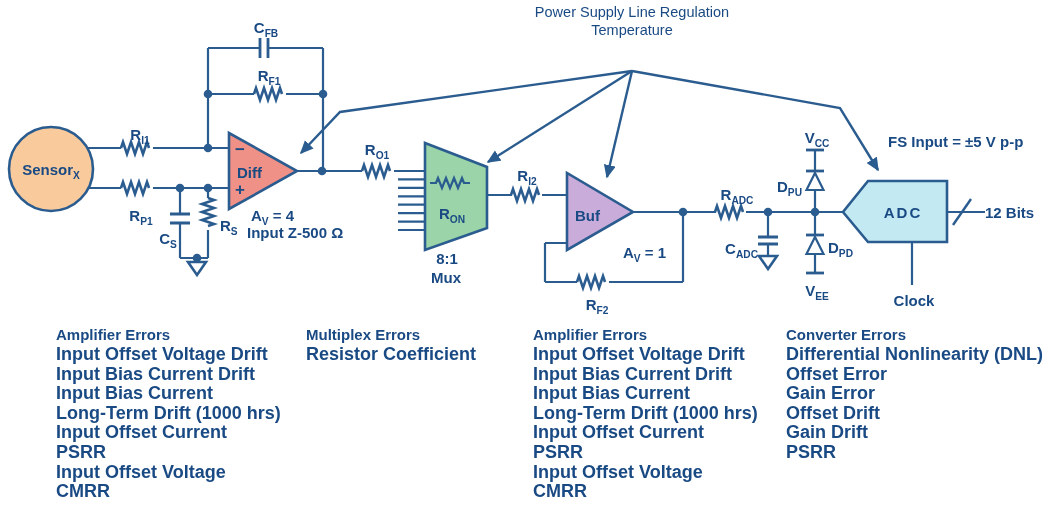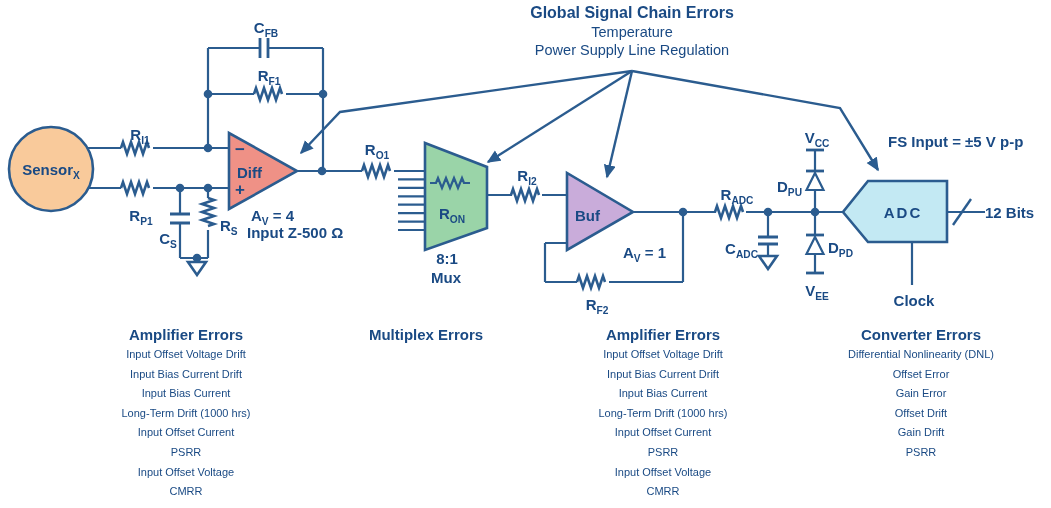--- a/index.html
+++ b/index.html
@@ -18,23 +18,23 @@
   .shape{stroke:var(--line);stroke-width:2.6;}
   .diode{stroke:var(--line);stroke-width:2.2;fill:#fff;}
   .dot{fill:var(--line);stroke:none;}
   .arrow{stroke:var(--line);stroke-width:2.4;fill:none;}
   .lbl{fill:var(--text);font-family:"Liberation Sans",sans-serif;font-weight:700;font-size:15px;}
   .lbl .sub{font-size:68%;}
   .sign{font-size:17px;}
   .hdr{position:absolute;left:470px;top:3px;width:324px;text-align:center;color:var(--text);}
   .hdr-title{font-size:16px;font-weight:700;line-height:20px;}
   .hdr-line{font-size:14.5px;line-height:18px;font-weight:400;}
-  .err-col{position:absolute;top:324px;text-align:center;color:var(--text);}
+  .err-col{position:absolute;top:324px;text-align:left;color:var(--text);}
   .err-title{font-weight:700;font-size:15px;line-height:21px;}
-  .err-item{font-size:11px;line-height:19.6px;font-weight:400;white-space:nowrap;}
+  .err-item{font-size:18px;line-height:19.6px;font-weight:700;white-space:nowrap;}
   .err-item sub{font-size:70%;}
 </style>
 </head>
 <body>
 
 <div id="stage">
 
   <svg width="1051" height="508" viewBox="0 0 1051 508">
     <defs>
       <path id="res" d="M-16 0 l2 -6 l4 12 l4 -12 l4 12 l4 -12 l4 12 l4 -12 l2 6"></path>
@@ -146,42 +146,42 @@
     <text class="lbl" x="828" y="253"><tspan>D</tspan><tspan dy="3.5" class="sub">PD</tspan></text>
     <text class="lbl" x="817" y="143" text-anchor="middle"><tspan>V</tspan><tspan dy="3.5" class="sub">CC</tspan></text>
     <text class="lbl" x="817" y="296" text-anchor="middle"><tspan>V</tspan><tspan dy="3.5" class="sub">EE</tspan></text>
     <text class="lbl" x="903" y="218" text-anchor="middle" letter-spacing="2"><tspan>ADC</tspan></text>
     <text class="lbl" x="888" y="147"><tspan>FS Input = ±5 V p-p</tspan></text>
     <text class="lbl" x="985" y="218"><tspan>12 Bits</tspan></text>
     <text class="lbl" x="914" y="306" text-anchor="middle"><tspan>Clock</tspan></text>
   </svg>
 
   <div class="hdr">
-    <div class="hdr-title">Global Signal Chain Errors</div>
+    <div class="hdr-line">Power Supply Line Regulation</div>
     <div class="hdr-line">Temperature</div>
-    <div class="hdr-line">Power Supply Line Regulation</div>
   </div>
 
   <div>
     <div class="err-col" style="left:56px;width:260px;">
       <div class="err-title">Amplifier Errors</div>
       <div>
           <div class="err-item">Input Offset Voltage Drift</div>
           <div class="err-item">Input Bias Current Drift</div>
           <div class="err-item">Input Bias Current</div>
           <div class="err-item">Long-Term Drift (1000 hrs)</div>
           <div class="err-item">Input Offset Current</div>
           <div class="err-item">PSRR</div>
           <div class="err-item">Input Offset Voltage</div>
           <div class="err-item">CMRR</div>
         </div>
     </div>
     <div class="err-col" style="left:306px;width:240px;">
       <div class="err-title">Multiplex Errors</div>
       <div>
+          <div class="err-item">Resistor Coefficient</div>
         </div>
     </div>
     <div class="err-col" style="left:533px;width:260px;">
       <div class="err-title">Amplifier Errors</div>
       <div>
           <div class="err-item">Input Offset Voltage Drift</div>
           <div class="err-item">Input Bias Current Drift</div>
           <div class="err-item">Input Bias Current</div>
           <div class="err-item">Long-Term Drift (1000 hrs)</div>
           <div class="err-item">Input Offset Current</div>

